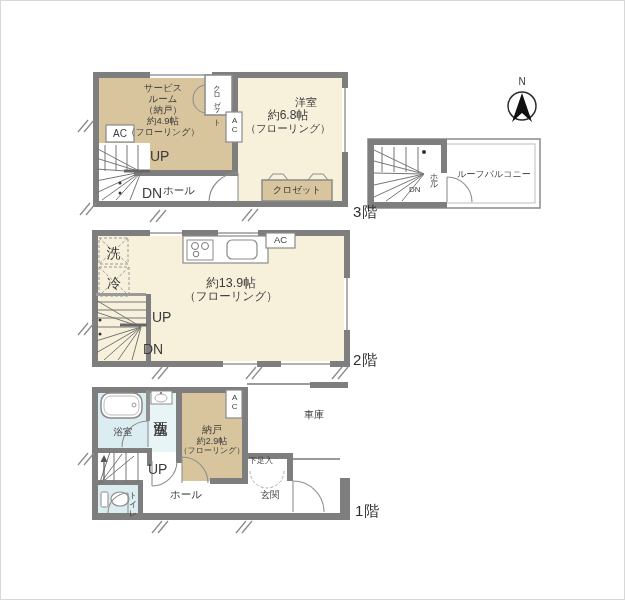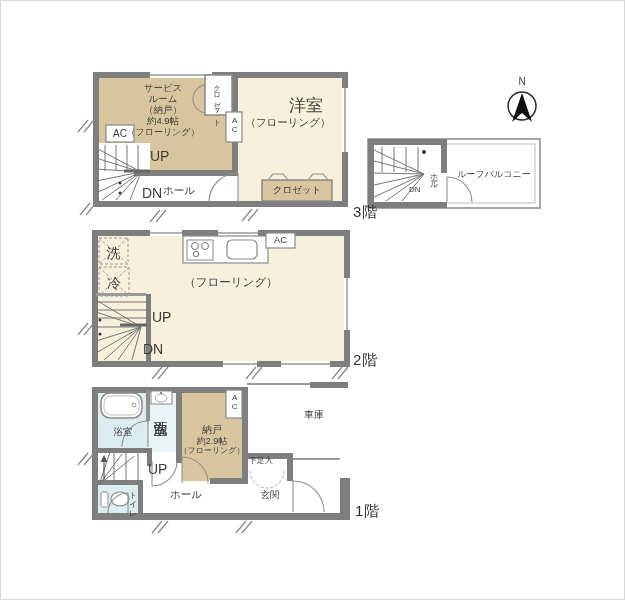--- a/index.html
+++ b/index.html
@@ -18,21 +18,21 @@
     font-family:"Liberation Sans", sans-serif;
     overflow:hidden;
   }
   svg{position:absolute;left:0;top:0;}
   .lbl{position:absolute;color:var(--ink);white-space:nowrap;line-height:1.15;}
   .c{text-align:center;}
   .v{writing-mode:vertical-rl;text-orientation:upright;letter-spacing:0px;}
   .floor{font-size:15px;color:#2e2e2e;font-weight:500;letter-spacing:1px;text-align:center;}
   .f95{font-size:9.5px;} .f9{font-size:9px;} .f85{font-size:14px;}
   .f8{font-size:8px;} .f75{font-size:7.5px;} .f10{font-size:10px;}
-  .f105{font-size:10.5px;} .f12{font-size:12px;} .f135{font-size:17px;margin-left:36px;}
+  .f105{font-size:10.5px;} .f12{font-size:12px;} .f135{font-size:11px;margin-left:36px;}
   .f145{font-size:14.5px;font-weight:500;} .f125{font-size:12.5px;}
   .f115{font-size:11.5px;} .f105n{font-size:10.5px;}
 </style>
 </head>
 <body>
 
 <div id="plan">
 
 <svg width="625" height="600" viewBox="0 0 625 600">
 
@@ -246,36 +246,38 @@
 
 <div class="lbl c" style="left:100px;top:83px;width:126px">
   <div class="f95">サービス</div>
   <div class="f95">ルーム</div>
   <div class="f95">（納戸）</div>
   <div class="f95">約4.9帖</div>
   <div class="f9">（フローリング）</div>
 </div>
 <div class="lbl c" style="left:232px;top:96px;width:112px">
   <div class="f135">洋室</div>
+  <div class="f12">約6.8帖</div>
   <div class="f105n">（フローリング）</div>
 </div>
 <div class="lbl v f75" style="left:212px;top:79px;height:34px">クロゼット</div>
 <div class="lbl c f10" style="left:106px;top:128px;width:28px">AC</div>
 <div class="lbl v f8" style="left:230px;top:116px;height:24px">AC</div>
 <div class="lbl f85" style="left:150px;top:148px">UP</div>
 <div class="lbl f85" style="left:142px;top:185px">DN</div>
 <div class="lbl f105" style="left:163px;top:184px">ホール</div>
 <div class="lbl c f95" style="left:262px;top:185px;width:70px">クロゼット</div>
 <div class="lbl f8" style="left:409px;top:185px">DN</div>
 <div class="lbl v f8" style="left:429px;top:167px;height:38px">ホール</div>
 <div class="lbl c f9" style="left:450px;top:169px;width:88px">ルーフバルコニー</div>
 <div class="lbl c f10" style="left:516px;top:76px;width:12px">N</div>
 <div class="lbl floor" style="left:353px;top:203px">3階</div>
 
 <div class="lbl c" style="left:170px;top:276px;width:122px">
+  <div class="f125">約13.9帖</div>
   <div class="f115">（フローリング）</div>
 </div>
 <div class="lbl c f95" style="left:266px;top:235px;width:29px">AC</div>
 <div class="lbl c f85" style="left:99px;top:245px;width:29px">洗</div>
 <div class="lbl c f85" style="left:99px;top:275px;width:30px">冷</div>
 <div class="lbl f85" style="left:152px;top:309px">UP</div>
 <div class="lbl f85" style="left:143px;top:341px">DN</div>
 <div class="lbl floor" style="left:353px;top:351px">2階</div>
 
 <div class="lbl c f95" style="left:98px;top:427px;width:50px">浴室</div>

